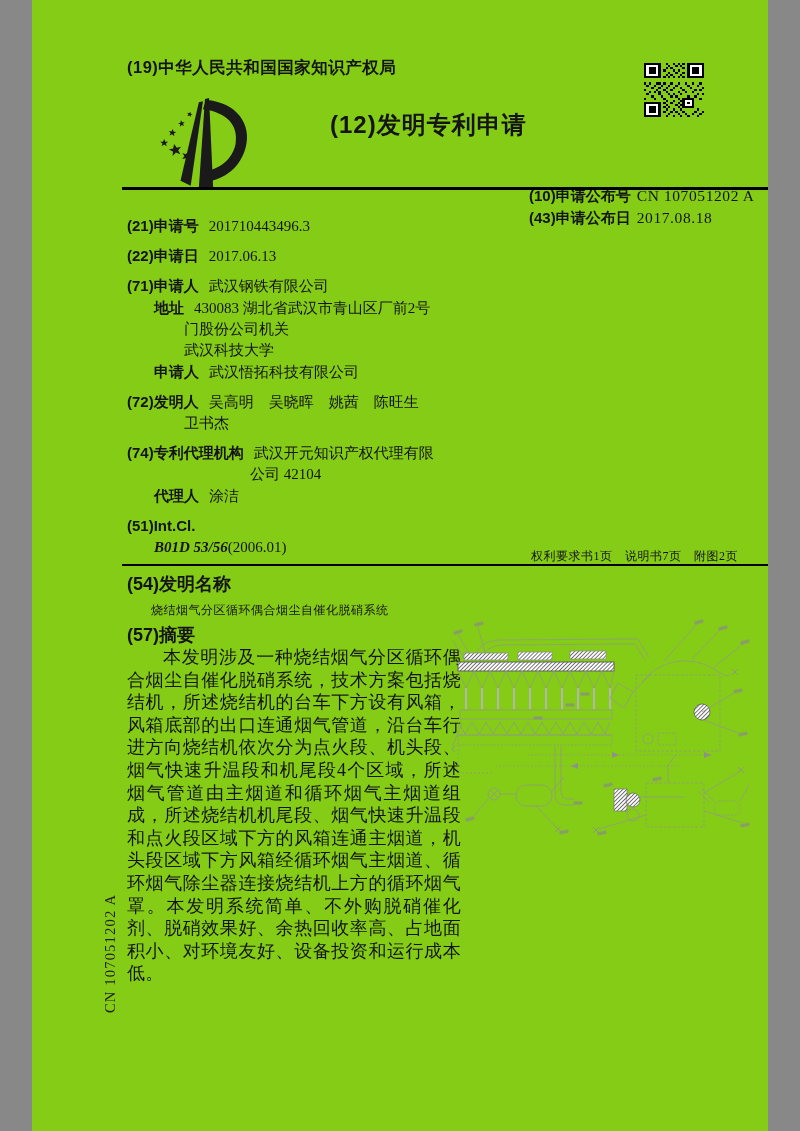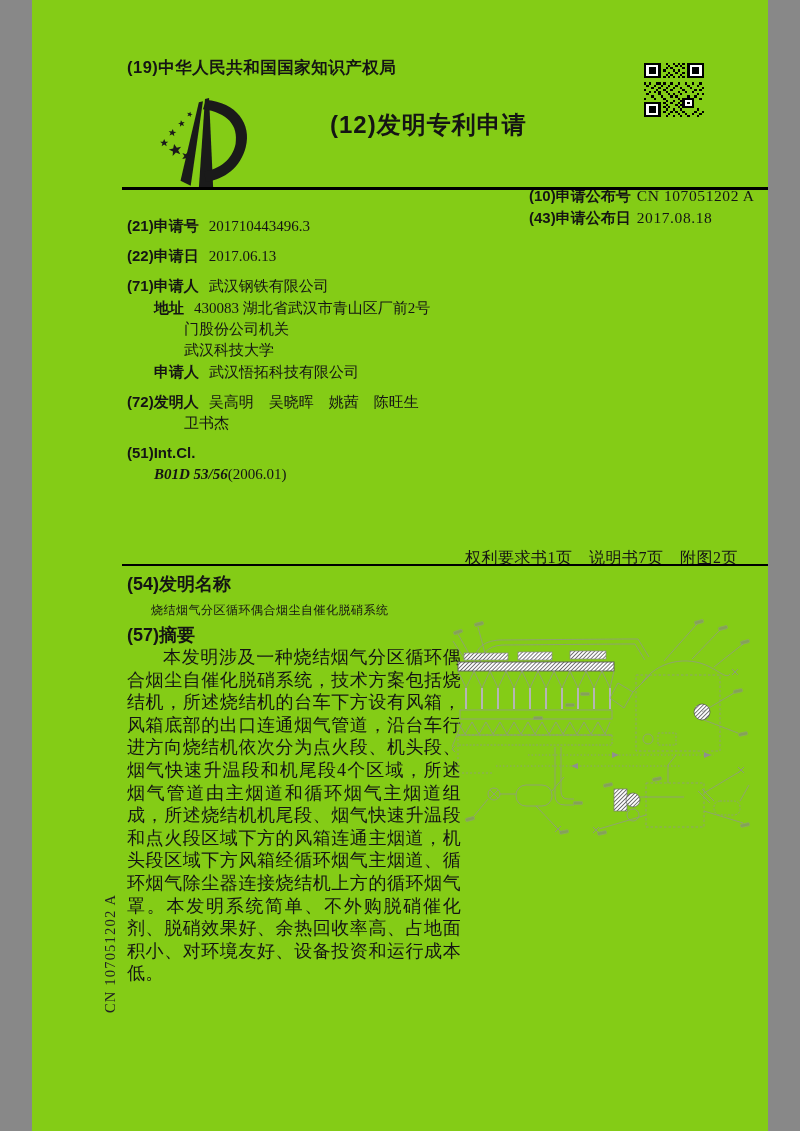--- a/index.html
+++ b/index.html
@@ -18,21 +18,21 @@
   .hr1{top:187px;height:2.5px;}
   .hr2{top:564px;height:2px;}
   .biblio{position:absolute;left:95px;top:198px;width:410px;font-size:15px;margin-top:17px;}
   .b-group{margin-bottom:8px;}
   .b-row{line-height:21px;white-space:nowrap;}
   .b-row .lbl{font-weight:700;font-family:"Liberation Sans",sans-serif;margin-right:10px;}
   .ind1{padding-left:27px;}
   .ind2{padding-left:57px;}
   .ind3{padding-left:123px;}
   .intcl-code{font-weight:700;font-style:italic;}
-  .pages-summary{position:absolute;top:548px;right:30px;font-size:16px;letter-spacing:.5px;}
+  .pages-summary{position:absolute;top:548px;right:30px;font-size:12px;letter-spacing:.5px;}
   .left-col{position:absolute;left:95px;top:574px;width:334px;}
   .sec-label{font-weight:700;font-family:"Liberation Sans",sans-serif;font-size:18px;line-height:21px;}
   .title-para{width:322px;font-size:12px;line-height:30px;text-align:justify;text-indent:2em;letter-spacing:.5px;}
   .abs-para{margin-top:0;width:334px;font-size:18px;line-height:22.6px;text-align:justify;text-indent:2em;letter-spacing:.3px;}
   .figure-wrap{position:absolute;left:420px;top:615px;}
   .side-code{position:absolute;left:12px;top:945px;width:132px;text-align:center;
              transform:rotate(-90deg);font-size:14.5px;letter-spacing:1.2px;color:#222;white-space:nowrap;}
 </style>
 </head>
 <body>
@@ -120,20 +120,31 @@
       <div class="b-row ind1">
         <span class="lbl">申请人</span><span>武汉悟拓科技有限公司</span>
       </div>
     </div>
     <div class="b-group">
       <div class="b-row">
         <span class="lbl">(72)发明人</span><span>吴高明　吴晓晖　姚茜　陈旺生</span>
       </div>
       <div class="b-row ind2">
         <span>卫书杰</span>
+      </div>
+    </div>
+    <div class="b-group">
+      <div class="b-row">
+        <span class="lbl">(74)专利代理机构</span><span>武汉开元知识产权代理有限</span>
+      </div>
+      <div class="b-row ind3">
+        <span>公司 42104</span>
+      </div>
+      <div class="b-row ind1">
+        <span class="lbl">代理人</span><span>涂洁</span>
       </div>
     </div>
     <div class="b-group">
       <div class="b-row">
         <span class="lbl">(51)Int.Cl.</span>
       </div>
       <div class="b-row ind1">
         <span class="intcl-code">B01D 53/56</span><span>(2006.01)</span>
       </div>
     </div>

